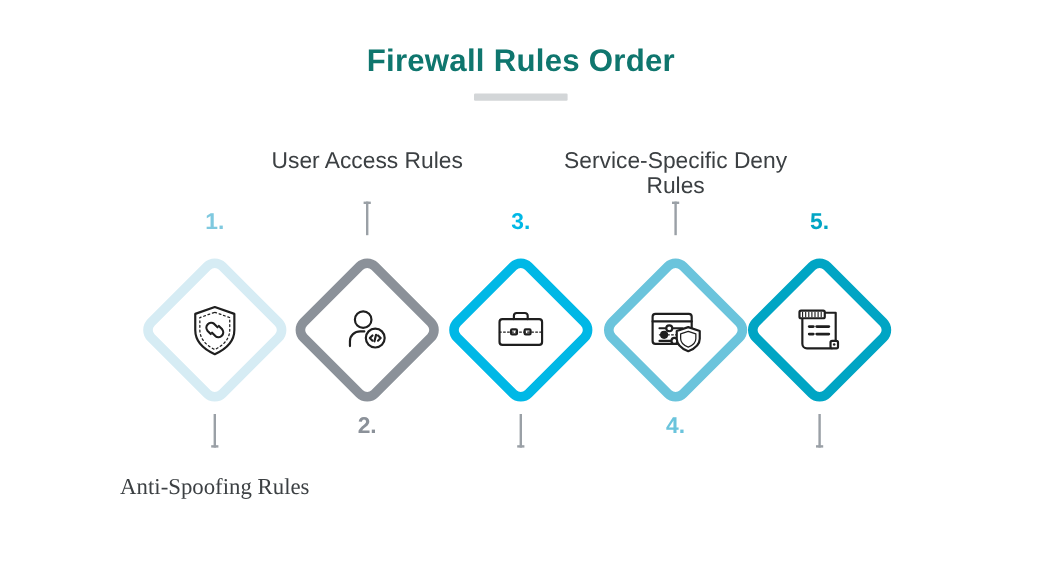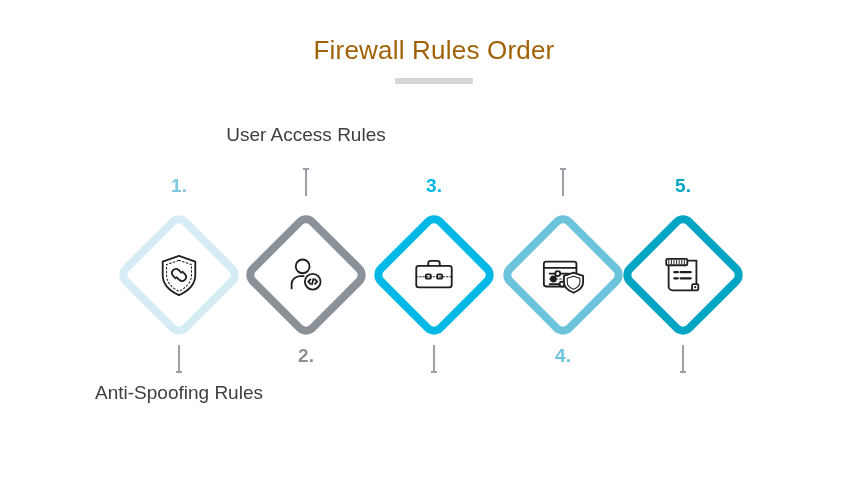--- a/index.html
+++ b/index.html
@@ -19,23 +19,23 @@
   
   #title-block {
     position: absolute;
     top: 34px;
     left: 0;
     width: 868px;
     text-align: center;
   }
   #page-title {
     font-size: 26px;
-    font-weight: normal;
+    font-weight: bold;
     letter-spacing: 0.2px;
-    color: #a16207;
+    color: #0f766e;
     line-height: 32px;
   }
   #title-rule {
     width: 78px;
     height: 6px;
     background: #d3d6d8;
     margin: 12px auto 0 auto;
     border-radius: 1px;
   }
 
@@ -117,21 +117,21 @@
   <div id="page-title">Firewall Rules Order</div>
   <div id="title-rule"></div>
 </div>
 
 <div id="chain">
 
   <div class="num" style="left:139px; top:175px; color:#7fc9df;">1.</div>
 
   <div class="stem down" style="left:178px; top:345px; height:28px;"></div>
 
-  <div class="caption" style="left:79px; top:382px;">Anti-Spoofing Rules</div>
+  <div class="caption" style="left:79px; top:396px;font-family:Liberation Serif, serif;">Anti-Spoofing Rules</div>
 
   <div class="node" style="left:109px; top:205px;">
     <div class="diamond">
       <svg width="140" height="140" viewBox="0 0 140 140">
         <rect x="28" y="28" width="84" height="84" transform="rotate(45 70 70)" fill="#ffffff" stroke="#d6ecf4" stroke-width="8" rx="9" ry="9"></rect>
       </svg>
     </div>
     <div class="node-icon">
       <svg width="46" height="46" viewBox="0 0 48 48" fill="none" stroke="#1f1f1f" stroke-width="1.9" stroke-linecap="round" stroke-linejoin="round">
         <path d="M24 4 L41 10 V24 C41 34 33 41 24 45 C15 41 7 34 7 24 V10 Z"></path>
@@ -181,20 +181,21 @@
       <svg width="46" height="46" viewBox="0 0 48 48" fill="none" stroke="#1f1f1f" stroke-width="1.9" stroke-linecap="round" stroke-linejoin="round">
         <rect x="5.5" y="14.5" width="37" height="22.5" rx="2.5"></rect>
         <path d="M18 14.5 V11.6 A2.4 2.4 0 0 1 20.4 9.2 H27.6 A2.4 2.4 0 0 1 30 11.6 V14.5"></path>
         <path d="M5.5 25.8 H42.5" stroke-dasharray="1.5 2" stroke-width="1.2"></path>
         <rect x="15.5" y="23.4" width="5.2" height="4.4" rx="1"></rect>
         <rect x="27.3" y="23.4" width="5.2" height="4.4" rx="1"></rect>
       </svg>
     </div>
   </div>
 
+  <div class="caption" style="left:463px; top:124px;">Service-Specific Deny Rules</div>
 
   <div class="stem up" style="left:562px; top:168px; height:28px;"></div>
 
   <div class="num" style="left:523px; top:345px; color:#6bc4dc;">4.</div>
 
   <div class="node" style="left:493px; top:205px;">
     <div class="diamond">
       <svg width="140" height="140" viewBox="0 0 140 140">
         <rect x="28" y="28" width="84" height="84" transform="rotate(45 70 70)" fill="#ffffff" stroke="#6bc4dc" stroke-width="8" rx="9" ry="9"></rect>
       </svg>

